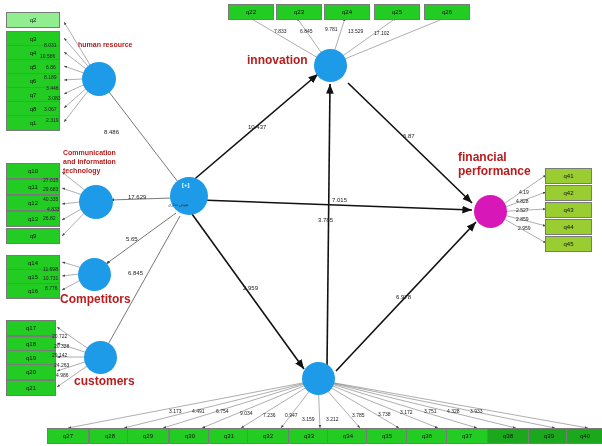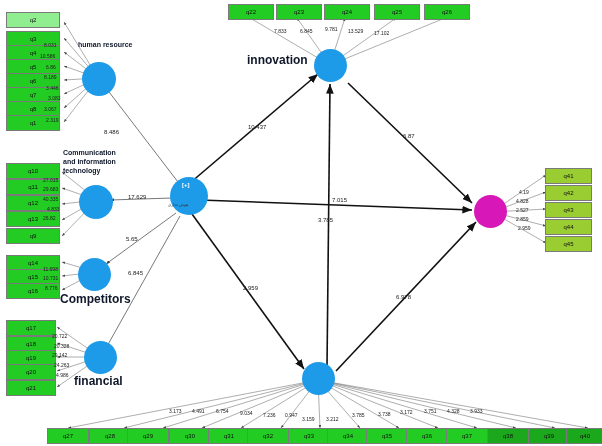--- a/index.html
+++ b/index.html
@@ -7,21 +7,21 @@
         font-family:"Liberation Sans",sans-serif;}
   svg#wires{position:absolute;left:0;top:0;width:602px;height:446px;}
   .ind{position:absolute;background:#22cc22;border:1px solid #7a7a7a;
        display:flex;align-items:center;justify-content:center;
        font-size:6px;color:#111;font-family:"Liberation Sans",sans-serif;}
   .ind.pale{background:#90ee90;}
   .ind.dark{background:#1ca81c;}
   .ind.olive{background:#9acd32;}
   .node{position:absolute;border-radius:50%;background:#1e9be8;}
   .node.magenta{background:#d817b8;}
-  .lbl{position:absolute;color:#0f172a;font-weight:bold;}
+  .lbl{position:absolute;color:#b91c1c;font-weight:bold;}
   .lbl.big{font-size:12px;}
   .lbl.small{font-size:7px;}
   .coef{position:absolute;font-size:5px;color:#222;white-space:nowrap;
         font-family:"Liberation Sans",sans-serif;}
   .coef.big{font-size:6px;}
   .fa{position:absolute;font-size:4px;color:#333;direction:rtl;}
   .ctr{position:absolute;color:#fff;font-size:6px;font-weight:bold;}
 </style>
 </head>
 <body>
@@ -207,21 +207,21 @@
       <span>q21</span>
     </div>
 
   <div class="coef" style="left:52px;top:333px;">20.722</div>
   <div class="coef" style="left:54px;top:343px;">20.328</div>
   <div class="coef" style="left:52px;top:352px;">29.142</div>
   <div class="coef" style="left:54px;top:362px;">24.263</div>
   <div class="coef" style="left:56px;top:372px;">4.986</div>
 
   <div class="node" style="left:84px;top:341px;width:33px;height:33px;"></div>
-  <div class="lbl big" style="left:74px;top:374px;">financial</div>
+  <div class="lbl big" style="left:74px;top:374px;">customers</div>
 
   <div class="ind" style="left:228px;top:4px;width:44px;height:14px;">
       <span>q22</span>
     </div>
   <div class="ind" style="left:276px;top:4px;width:44px;height:14px;">
       <span>q23</span>
     </div>
   <div class="ind" style="left:324px;top:4px;width:44px;height:14px;">
       <span>q24</span>
     </div>
@@ -257,20 +257,21 @@
       <span>q45</span>
     </div>
 
   <div class="coef" style="left:519px;top:189px;">4.19</div>
   <div class="coef" style="left:516px;top:198px;">4.828</div>
   <div class="coef" style="left:516px;top:207px;">2.527</div>
   <div class="coef" style="left:516px;top:216px;">2.859</div>
   <div class="coef" style="left:518px;top:225px;">2.959</div>
 
   <div class="node magenta" style="left:474px;top:195px;width:33px;height:33px;"></div>
+  <div class="lbl big" style="left:458px;top:150px;width:80px;line-height:14px;">financial performance</div>
 
   <div class="node" style="left:302px;top:362px;width:33px;height:33px;"></div>
 
   <div class="ind" style="left:47px; top:428px;width:40px;height:14px;">
       <span>q27</span>
     </div>
   <div class="ind" style="left:89px; top:428px;width:40px;height:14px;">
       <span>q28</span>
     </div>
   <div class="ind" style="left:127px;top:428px;width:40px;height:14px;">

